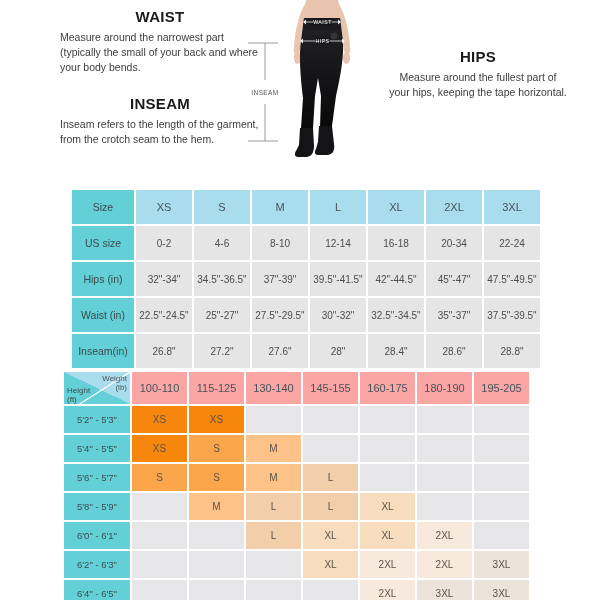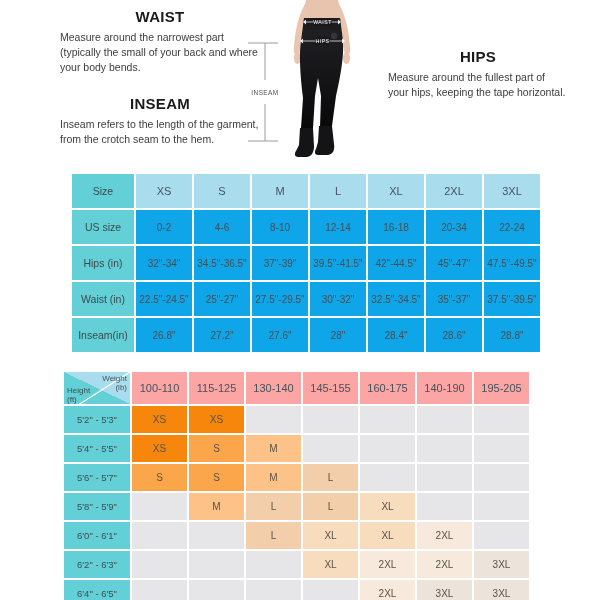--- a/index.html
+++ b/index.html
@@ -19,44 +19,44 @@
   .info-block { position: absolute; }
   .info-title {
     font-size: 15px; font-weight: bold; color: #1a1a1a;
     text-align: center; letter-spacing: .3px; margin-bottom: 5px;
   }
   .info-text { font-size: 10.5px; line-height: 15px; color: #3c3c3c; }
 
   #waist-block  { left: 60px;  top: 8px;   width: 200px; }
   #inseam-block { left: 60px;  top: 95px;  width: 200px; }
   #hips-block   { left: 388px; top: 48px;  width: 180px; }
-  #hips-block .info-text { text-align: left; }
+  #hips-block .info-text { text-align: center; }
 
   
   .model-wrap { position: absolute; left: 262px; top: 0; width: 120px; height: 168px; }
   .model-svg { display: block; }
 
   
   .inseam-bracket { position: absolute; left: 248px; top: 40px; width: 34px; height: 104px; }
 
   
   .tbl { position: absolute; border-collapse: separate; border-spacing: 2px; }
   .tbl td {
     text-align: center; vertical-align: middle;
     font-size: 10px; color: #4a4a4a;
     padding: 0; height: 34px;
   }
 
   
-  #size-table { left: 70px; top: 172px; }
+  #size-table { left: 70px; top: 188px; }
   #size-table td.rowhead {
     background: #62d0d6; color: #3c4a4d; width: 62px; font-size: 10.5px;
   }
   #size-table td.colhead { background: #a9dced; color: #45545c; font-size: 11px; }
-  #size-table td.cell    { background: #0ea5e9; color: #4d4d4d; }
+  #size-table td.cell    { background: #e5e5e5; color: #4d4d4d; }
   #size-table td.colhead, #size-table td.cell { width: 56px; }
 
   
   #fit-table { left: 62px; top: 370px; }
   #fit-table td { height: 27px; font-size: 10px; }
   #fit-table td.rowhead {
     background: #62d0d6; color: #3f4d50; width: 66px; font-size: 9.5px;
   }
   #fit-table td.colhead { background: #fca5a5; color: #45545c; width: 55px; font-size: 11px; }
   #fit-table td.cell { width: 55px; color: #5a5248; }
@@ -235,21 +235,21 @@
             <line x1="0" y1="42" x2="66" y2="0" stroke="#ffffff" stroke-width="1.2"></line>
           </svg>
           <span class="corner-w">Weight<br>(lb)</span>
           <span class="corner-h">Height<br>(ft)</span>
         </td>
         <td class="colhead">100-110</td>
         <td class="colhead">115-125</td>
         <td class="colhead">130-140</td>
         <td class="colhead">145-155</td>
         <td class="colhead">160-175</td>
-        <td class="colhead">140-190</td>
+        <td class="colhead">180-190</td>
         <td class="colhead">195-205</td>
       </tr>
       <tr>
         <td class="rowhead">5'2" - 5'3"</td>
         <td class="cell f-xs">XS</td>
         <td class="cell f-xs">XS</td>
         <td class="cell f-empty"></td>
         <td class="cell f-empty"></td>
         <td class="cell f-empty"></td>
         <td class="cell f-empty"></td>

